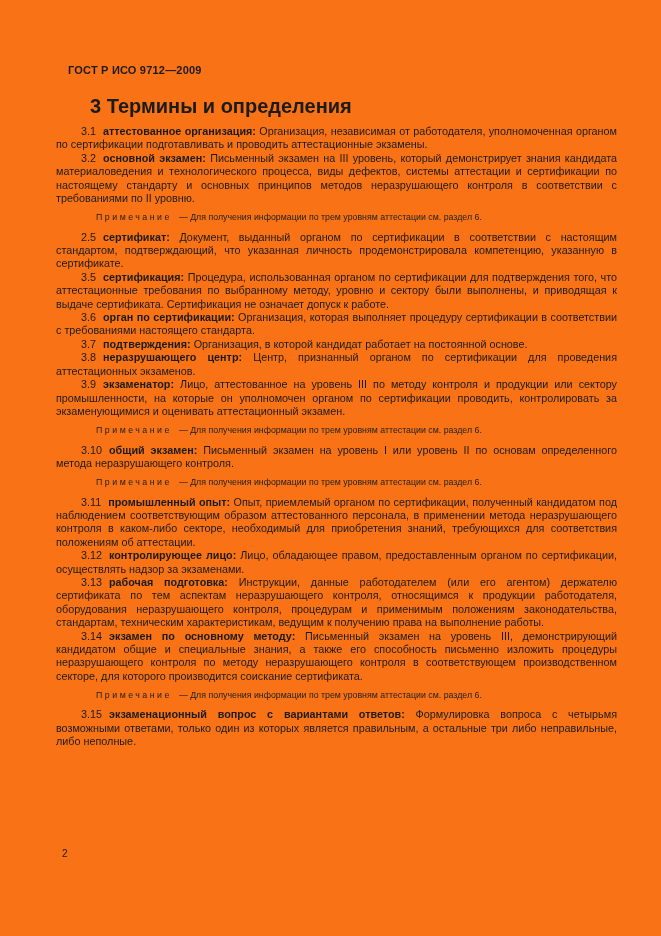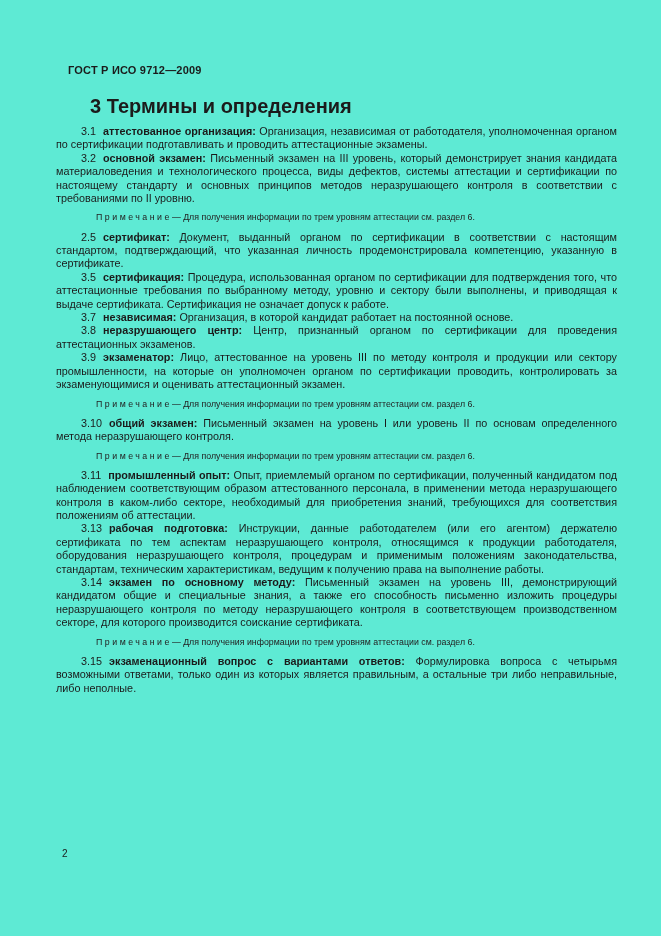--- a/index.html
+++ b/index.html
@@ -1,21 +1,21 @@
 <!DOCTYPE html>
 <html lang="ru"><head>
 <meta charset="utf-8">
 <style>
   * { margin: 0; padding: 0; box-sizing: border-box; }
   html, body { background: #ffffff; }
   .page {
     position: relative;
     width: 661px;
     height: 936px;
-    background: #5eead4;
+    background: #f97316;
     color: #1b1b1b;
     font-family: "Liberation Sans", "DejaVu Sans", sans-serif;
     padding: 64px 44px 0 56px;
     overflow: hidden;
   }
   .running-header {
     font-weight: bold;
     font-size: 11px;
     line-height: 13px;
     letter-spacing: 0.2px;
@@ -37,21 +37,21 @@
   p.body .num { margin-right: 7px; }
   p.body b.term-name { font-weight: bold; }
   p.note {
     font-size: 8.8px;
     line-height: 12.2px;
     text-align: justify;
     text-indent: 40px;
     margin: 6px 0 7px 0;
     color: #222222;
   }
-  .note-label { letter-spacing: 2.5px; margin-right: 0; }
+  .note-label { letter-spacing: 2.5px; margin-right: 7px; }
   .page-number {
     position: absolute;
     left: 62px;
     top: 848px;
     font-size: 10px;
     line-height: 12px;
   }
 </style>
 </head>
 <body>
@@ -68,35 +68,37 @@
   <p class="body term"><span class="num">3.2</span><b class="term-name">основной экзамен:</b> <span class="term-def">Письменный экзамен на III уровень, который демонстрирует знания кандидата материаловедения и технологического процесса, виды дефектов, системы аттестации и сертификации по настоящему стандарту и основных принципов методов неразрушающего контроля в соответствии с требованиями по II уровню.</span></p>
 
   <p class="note"><span class="note-label">Примечание</span><span class="note-text">— Для получения информации по трем уровням аттестации см. раздел 6.</span></p>
 
 
   <p class="body term"><span class="num">2.5</span><b class="term-name">сертификат:</b> <span class="term-def">Документ, выданный органом по сертификации в соответствии с настоящим стандартом, подтверждающий, что указанная личность продемонстрировала компетенцию, указанную в сертификате.</span></p>
 
   <p class="body term"><span class="num">3.5</span><b class="term-name">сертификация:</b> <span class="term-def">Процедура, использованная органом по сертификации для подтверждения того, что аттестационные требования по выбранному методу, уровню и сектору были выполнены, и приводящая к выдаче сертификата. Сертификация не означает допуск к работе.</span></p>
 
 
+  <p class="body term"><span class="num">3.6</span><b class="term-name">орган по сертификации:</b> <span class="term-def">Организация, которая выполняет процедуру сертификации в соответствии с требованиями настоящего стандарта.</span></p>
 
-  <p class="body term"><span class="num">3.7</span><b class="term-name">независимая:</b> <span class="term-def">Организация, в которой кандидат работает на постоянной основе.</span></p>
+  <p class="body term"><span class="num">3.7</span><b class="term-name">подтверждения:</b> <span class="term-def">Организация, в которой кандидат работает на постоянной основе.</span></p>
 
   <p class="body term"><span class="num">3.8</span><b class="term-name">неразрушающего центр:</b> <span class="term-def">Центр, признанный органом по сертификации для проведения аттестационных экзаменов.</span></p>
 
   <p class="body term"><span class="num">3.9</span><b class="term-name">экзаменатор:</b> <span class="term-def">Лицо, аттестованное на уровень III по методу контроля и продукции или сектору промышленности, на которые он уполномочен органом по сертификации проводить, контролировать за экзаменующимися и оценивать аттестационный экзамен.</span></p>
 
   <p class="note"><span class="note-label">Примечание</span><span class="note-text">— Для получения информации по трем уровням аттестации см. раздел 6.</span></p>
 
   <p class="body term"><span class="num">3.10</span><b class="term-name">общий экзамен:</b> <span class="term-def">Письменный экзамен на уровень I или уровень II по основам определенного метода неразрушающего контроля.</span></p>
 
   <p class="note"><span class="note-label">Примечание</span><span class="note-text">— Для получения информации по трем уровням аттестации см. раздел 6.</span></p>
 
   <p class="body term"><span class="num">3.11</span><b class="term-name">промышленный опыт:</b> <span class="term-def">Опыт, приемлемый органом по сертификации, полученный кандидатом под наблюдением соответствующим образом аттестованного персонала, в применении метода неразрушающего контроля в каком-либо секторе, необходимый для приобретения знаний, требующихся для соответствия положениям об аттестации.</span></p>
 
+  <p class="body term"><span class="num">3.12</span><b class="term-name">контролирующее лицо:</b> <span class="term-def">Лицо, обладающее правом, предоставленным органом по сертификации, осуществлять надзор за экзаменами.</span></p>
 
   <p class="body term"><span class="num">3.13</span><b class="term-name">рабочая подготовка:</b> <span class="term-def">Инструкции, данные работодателем (или его агентом) держателю сертификата по тем аспектам неразрушающего контроля, относящимся к продукции работодателя, оборудования неразрушающего контроля, процедурам и применимым положениям законодательства, стандартам, техническим характеристикам, ведущим к получению права на выполнение работы.</span></p>
 
   <p class="body term"><span class="num">3.14</span><b class="term-name">экзамен по основному методу:</b> <span class="term-def">Письменный экзамен на уровень III, демонстрирующий кандидатом общие и специальные знания, а также его способность письменно изложить процедуры неразрушающего контроля по методу неразрушающего контроля в соответствующем производственном секторе, для которого производится соискание сертификата.</span></p>
 
   <p class="note"><span class="note-label">Примечание</span><span class="note-text">— Для получения информации по трем уровням аттестации см. раздел 6.</span></p>
 
   <p class="body term"><span class="num">3.15</span><b class="term-name">экзаменационный вопрос с вариантами ответов:</b> <span class="term-def">Формулировка вопроса с четырьмя возможными ответами, только один из которых является правильным, а остальные три либо неправильные, либо неполные.</span></p>
 
   <div class="page-number">2</div>

